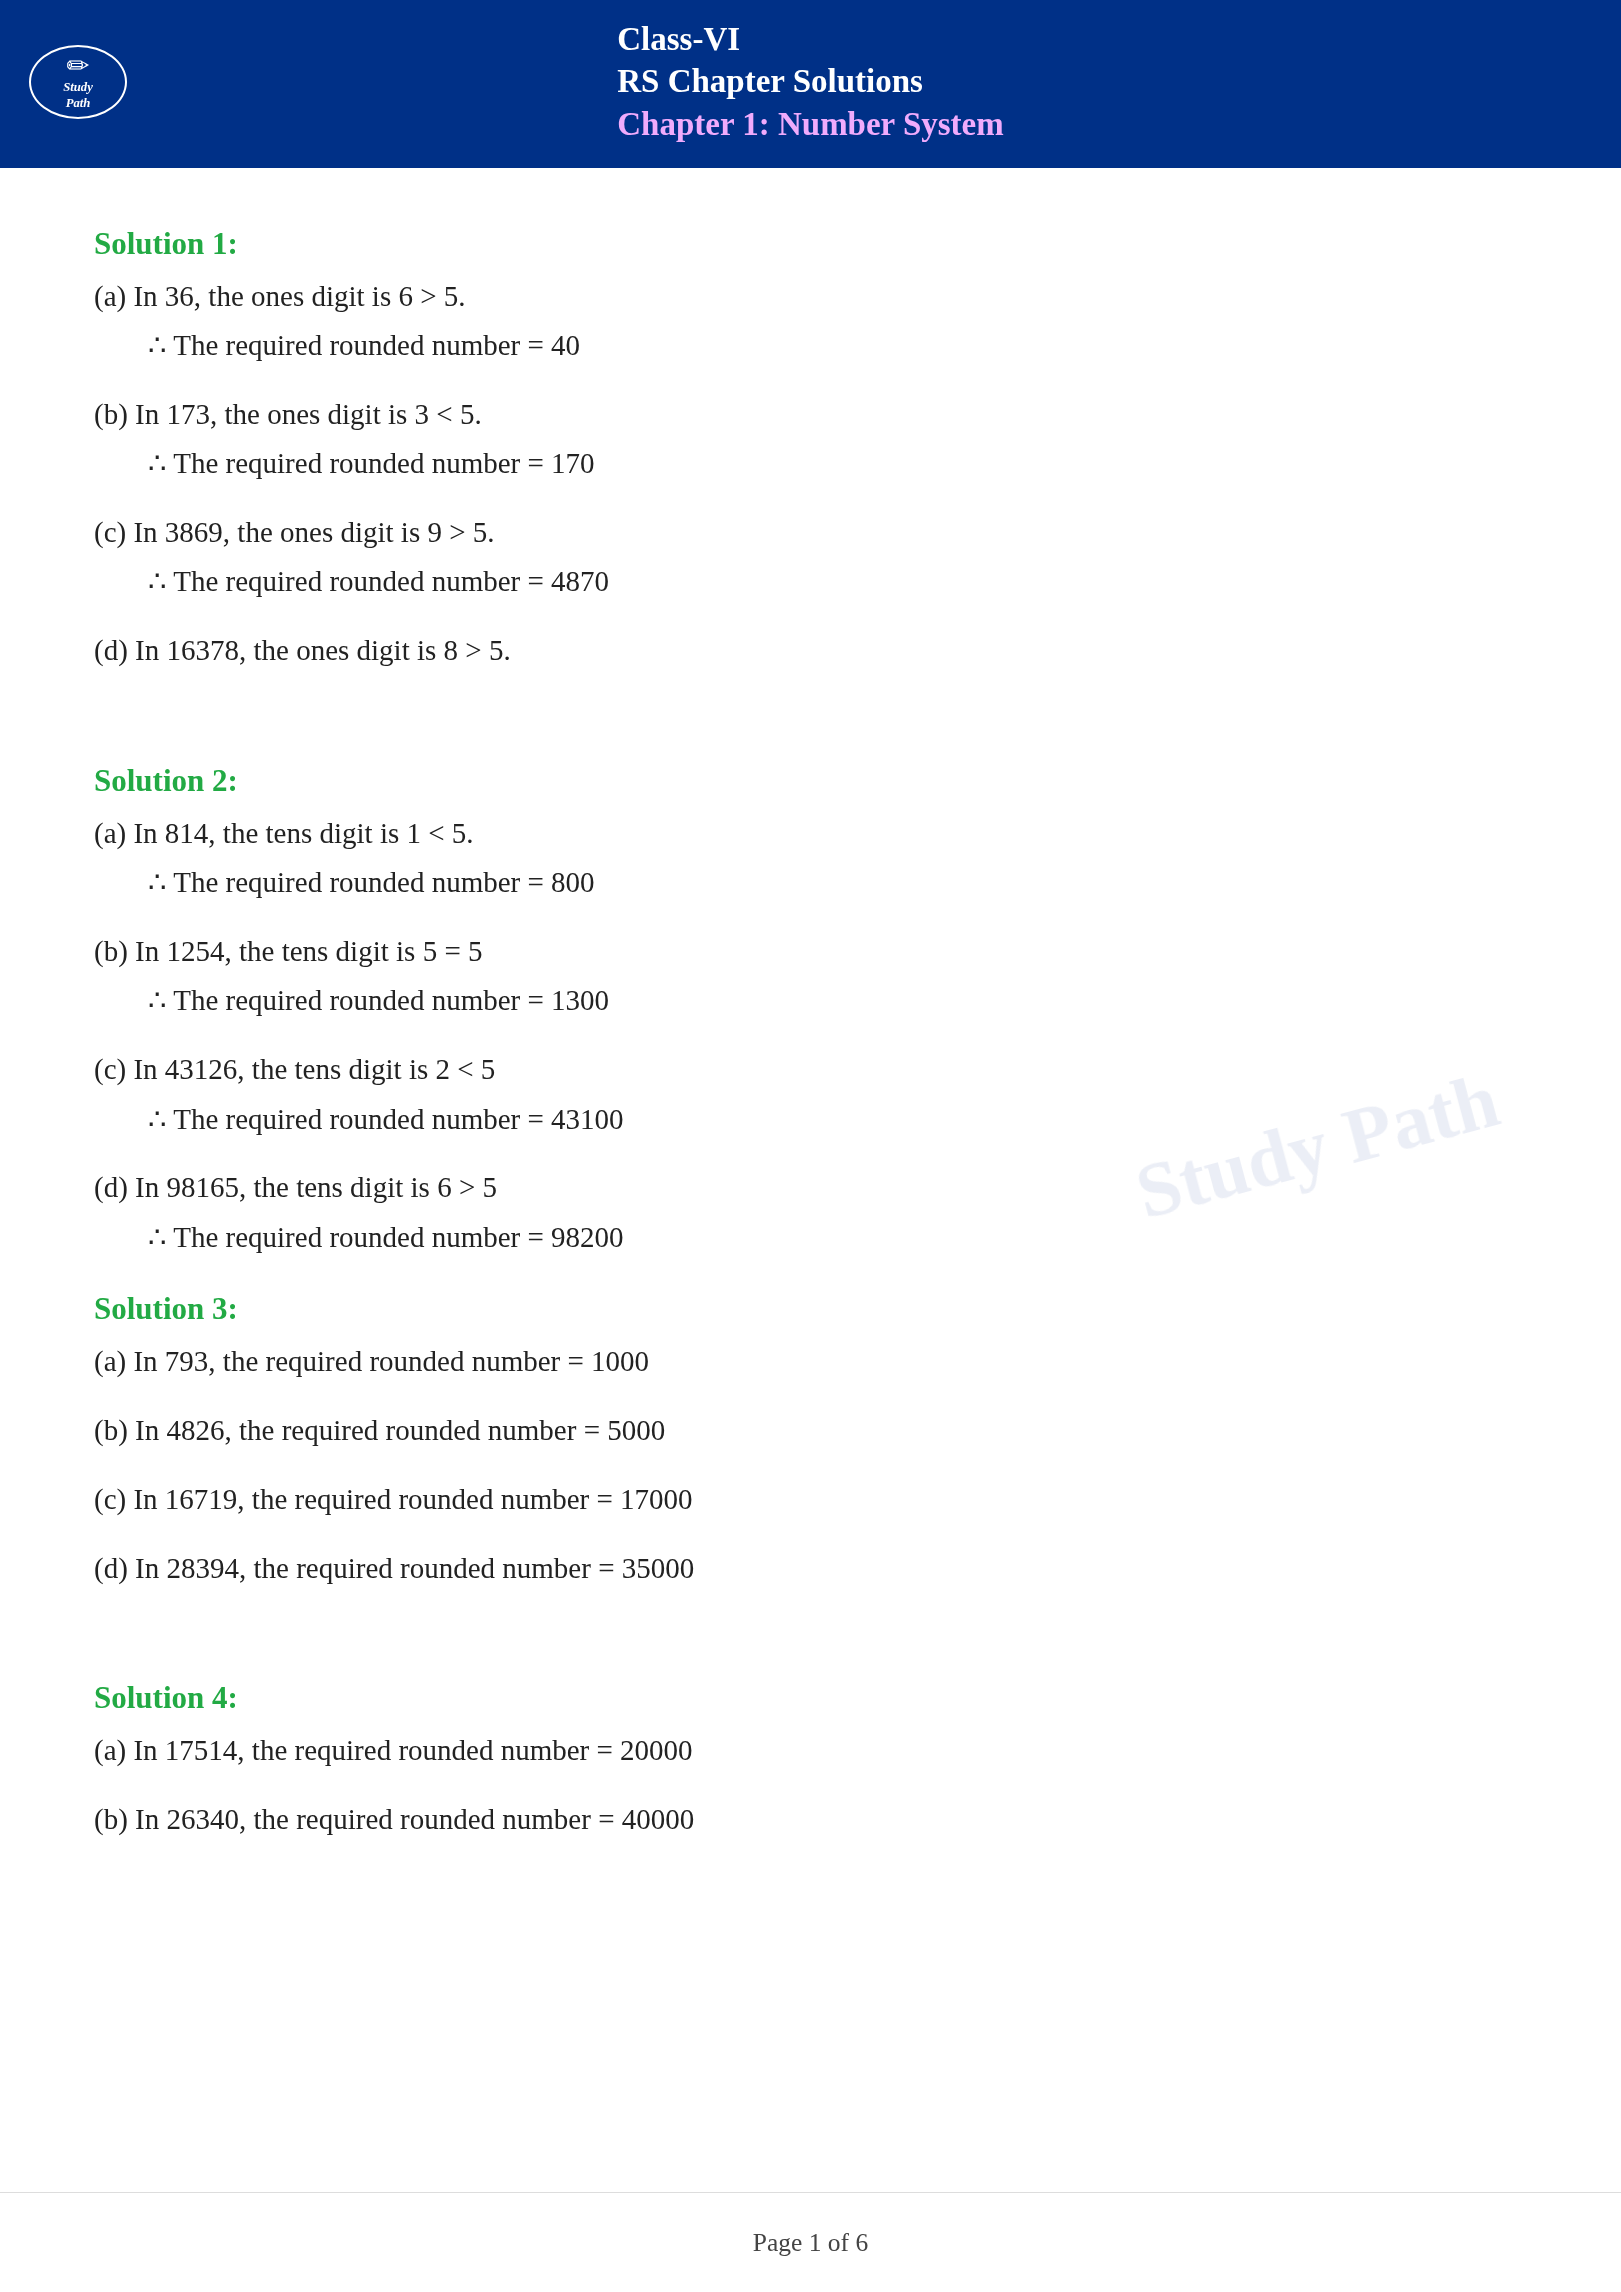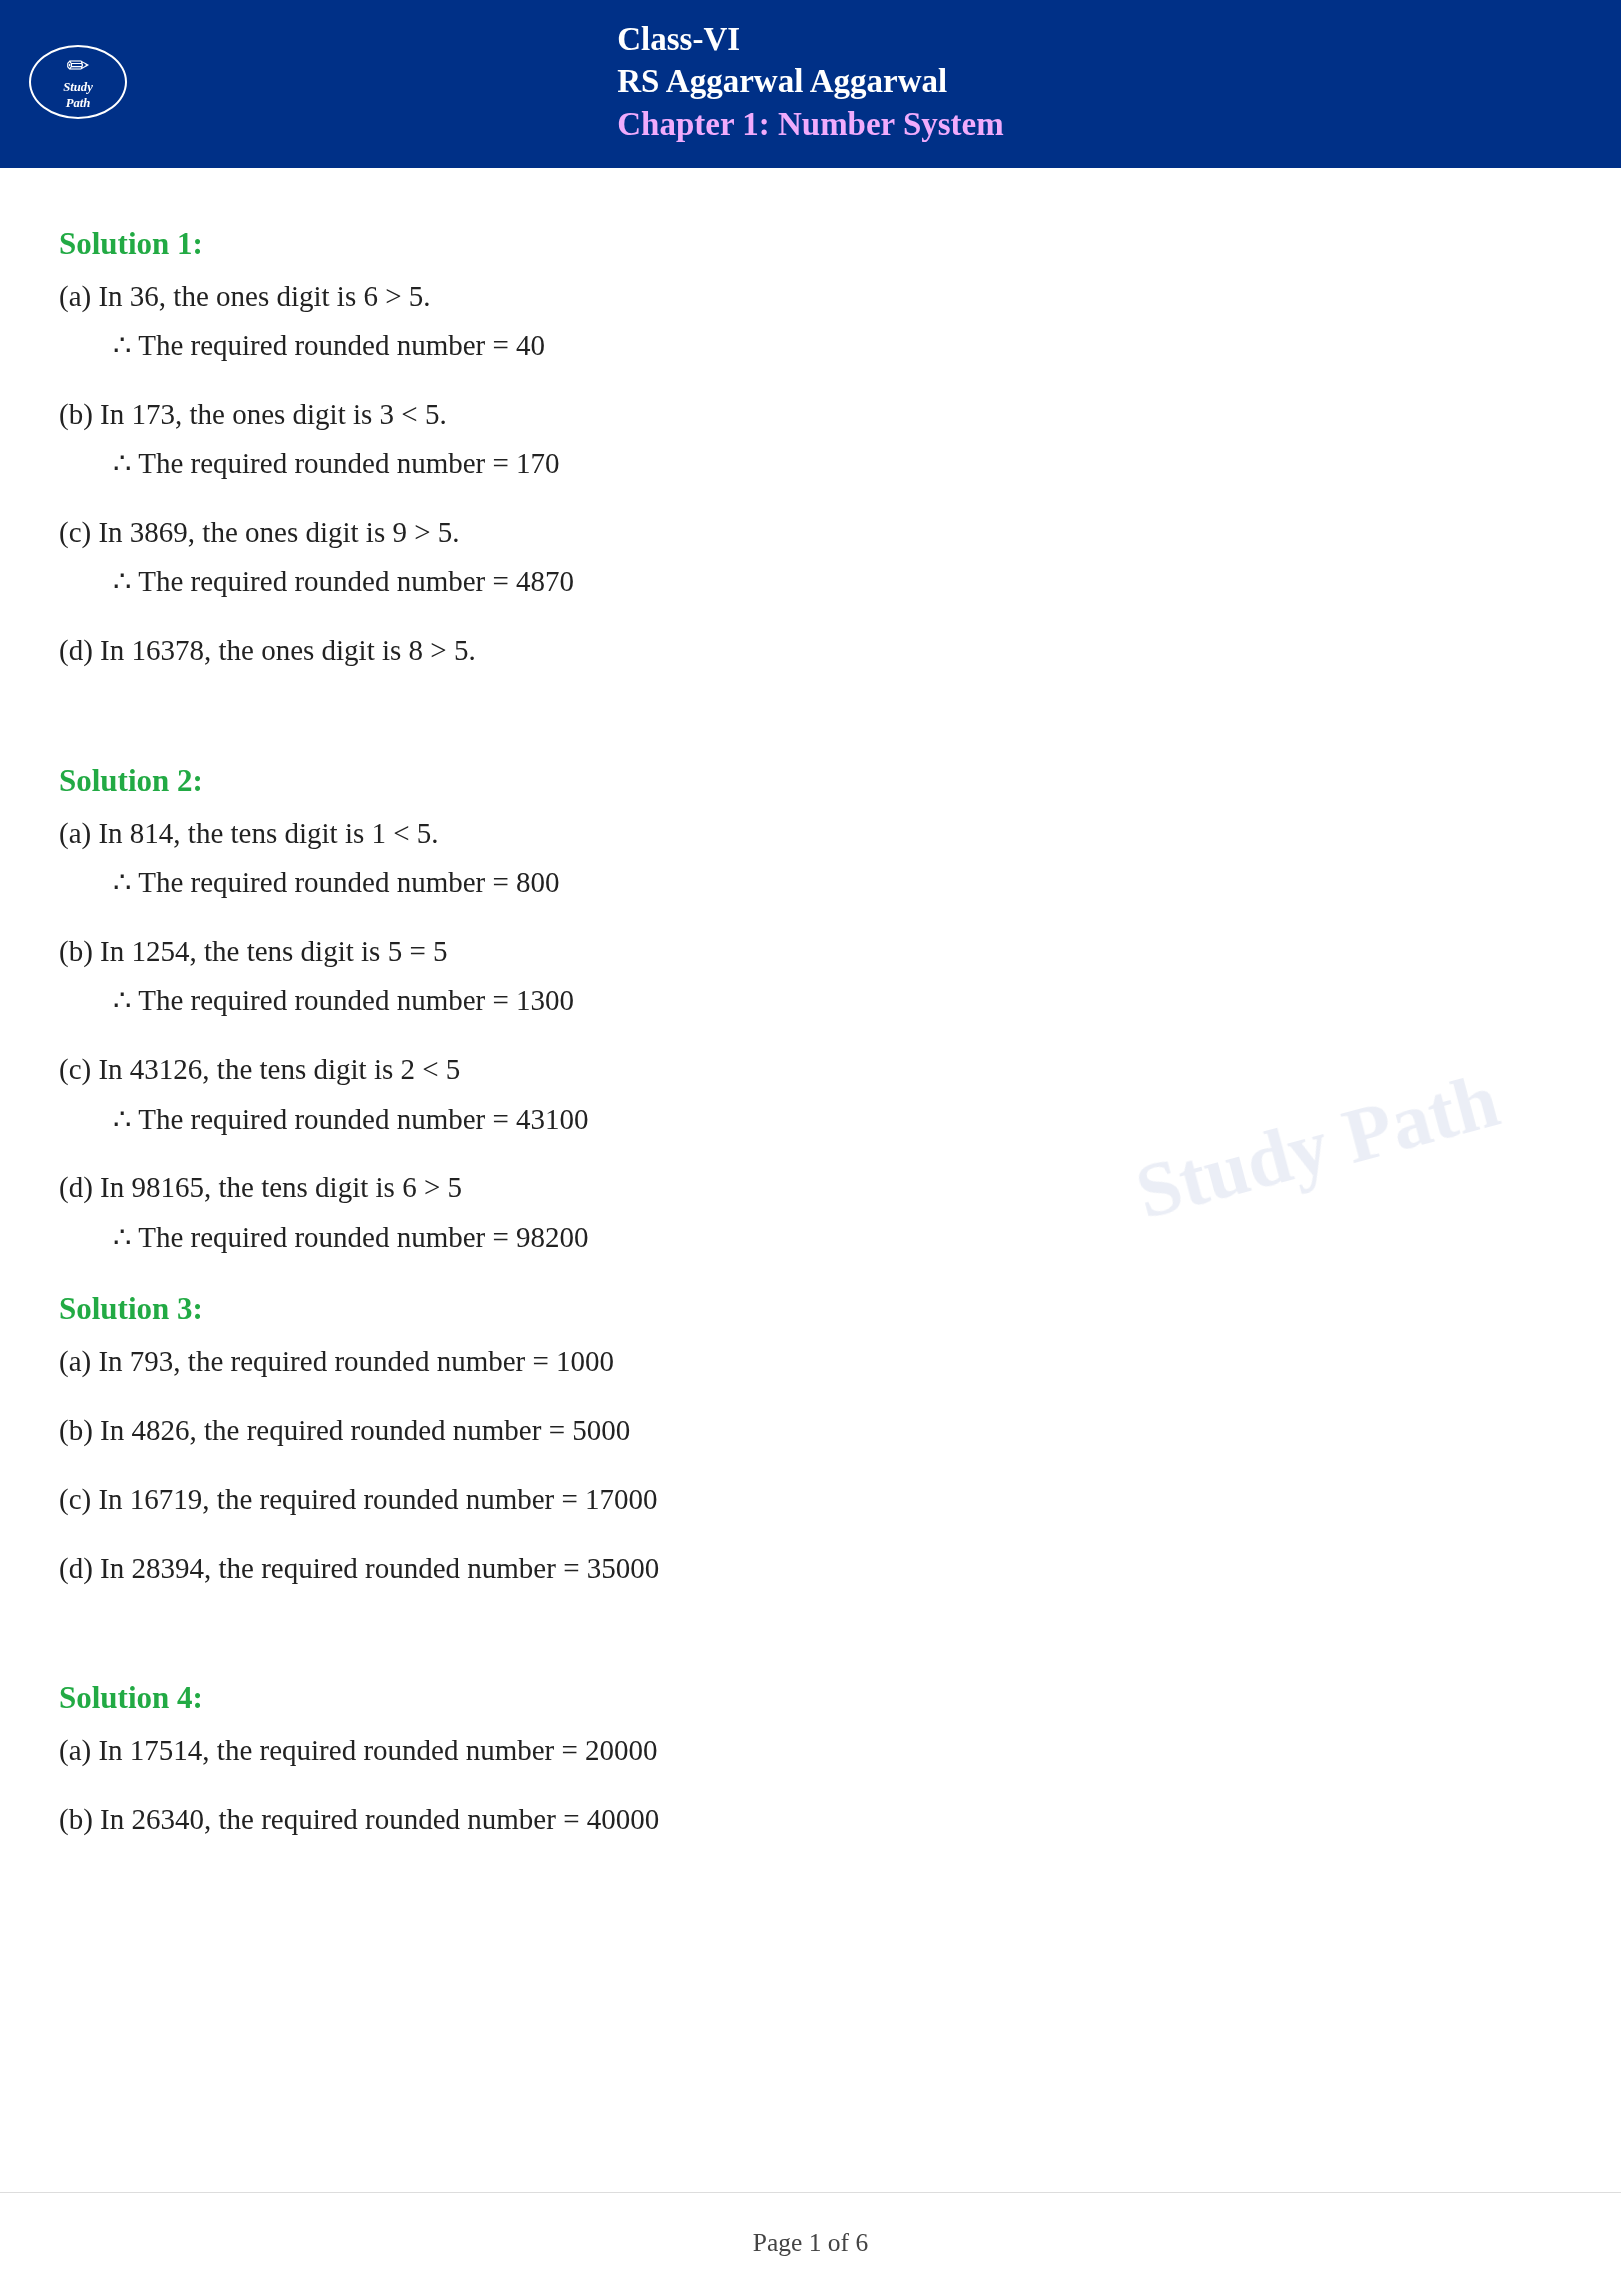--- a/index.html
+++ b/index.html
@@ -98,20 +98,21 @@
       font-size: 33px;
       font-weight: bold;
       color: #f0abfc;
       line-height: 1.3;
     }
 
     
     .content {
       flex: 1;
       padding: 29px 59px 59px 59px;
+      margin-left: 35px;
     }
 
     .solution-title {
       color: #22aa44;
       font-size: 31px;
       font-weight: bold;
       margin-top: 29px;
       margin-bottom: 9.8px;
     }
 
@@ -175,21 +176,21 @@
       <div class="logo-circle">
         <div class="logo-pencil">✏</div>
         <div class="logo-text">
           <span>Study</span><br>
           <span>Path</span>
         </div>
       </div>
     </div>
     <div class="header-titles">
       <div class="header-class">Class-VI</div>
-      <div class="header-subject">RS Aggarwal Aggarwal</div>
+      <div class="header-subject">RS Chapter Solutions</div>
       <div class="header-chapter">Chapter 1: Number System</div>
     </div>
   </div>
 
   <div class="content">
 
     <div class="solution-block">
       <div class="solution-title">Solution 1:</div>
 
       <div>

